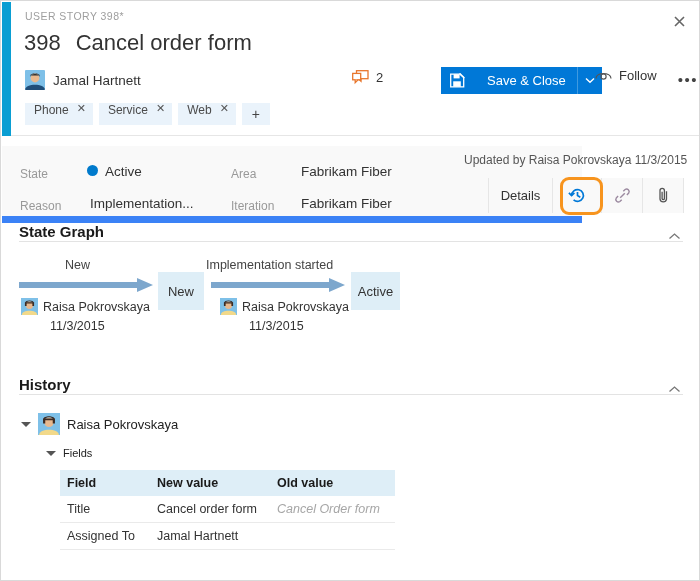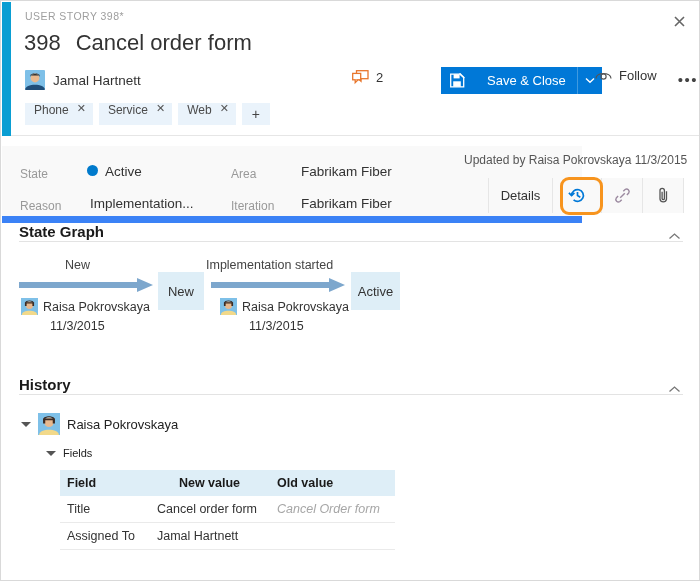--- a/index.html
+++ b/index.html
@@ -388,21 +388,21 @@
     padding: 6px 8px 6px 7px;
     font-size: 12.5px;
   }
   .change-table td {
     padding: 6px 8px 6px 7px;
     color: #333;
     border-bottom: 1px solid #eaeaea;
     vertical-align: middle;
   }
   .change-table .col-field { width: 75px; }
-  .change-table .col-new   { width: 105px; text-align: center; }
+  .change-table .col-new   { width: 105px; }
   .change-table .col-old   { width: 110px; }
   .change-table td.old {
     color: #a6a6a6;
     font-style: italic;
   }
 </style>
 </head>
 <body>
 
 <div class="window">

